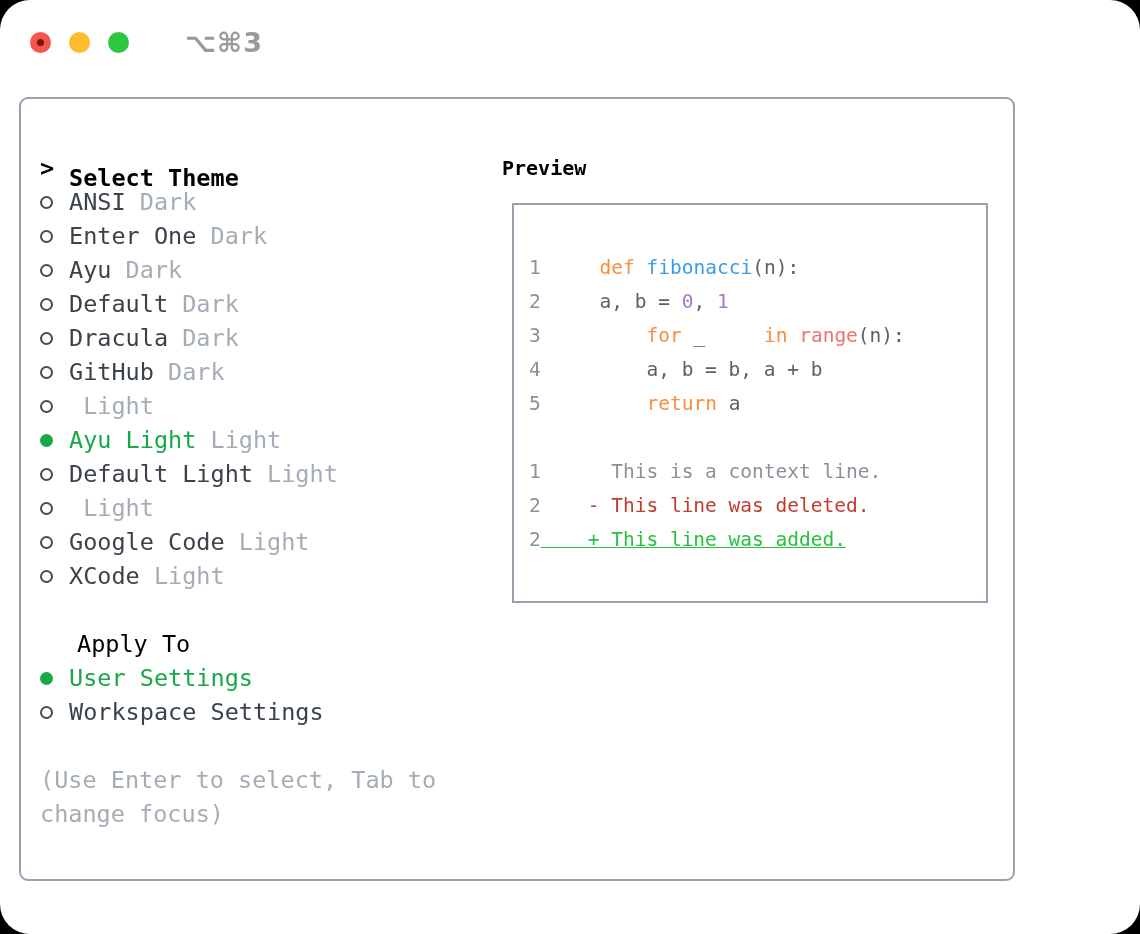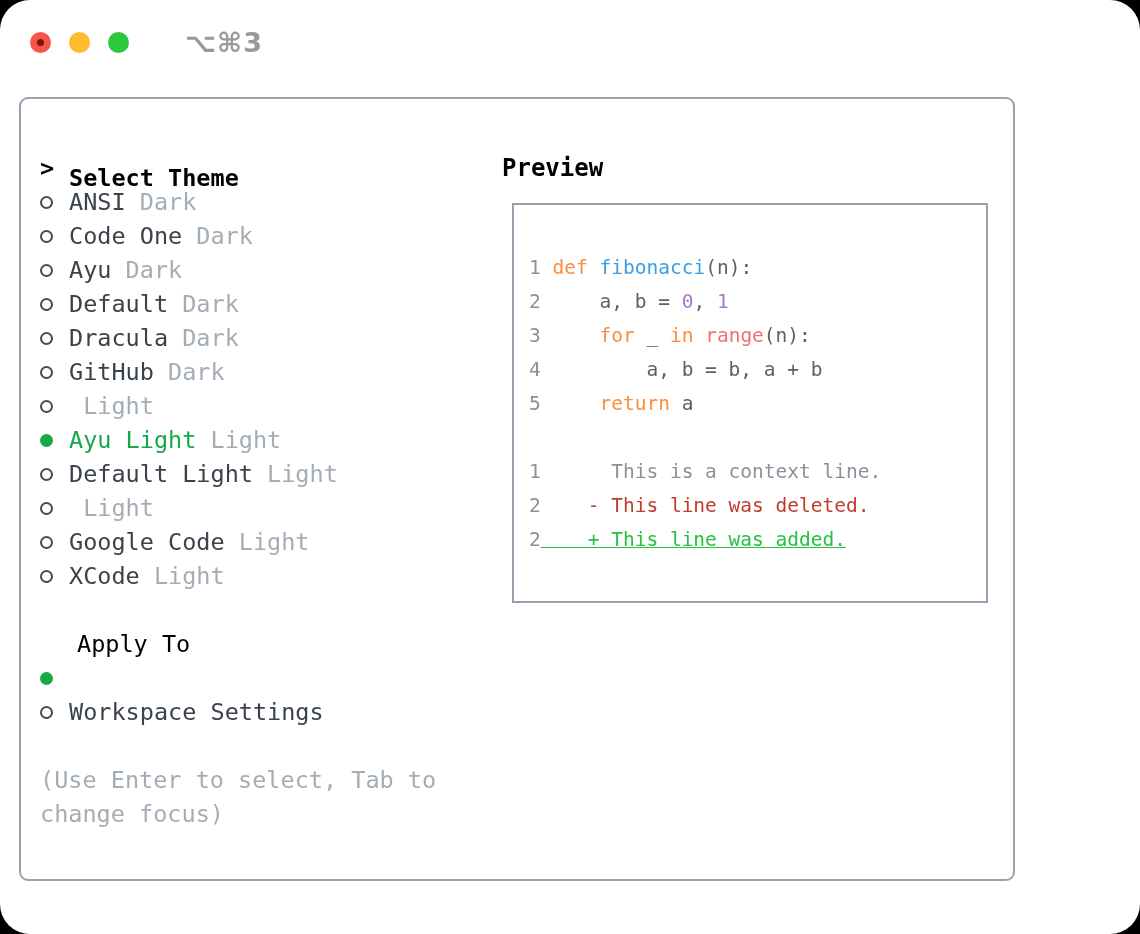--- a/index.html
+++ b/index.html
@@ -66,37 +66,37 @@
   .selected .t-name{color:var(--accent-green);}
   .t-variant{color:var(--text-muted);margin-left:1ch;}
   .spacer{height:34px;}
   .help{
     color:var(--text-muted);
     max-width:420px;line-height:34px;white-space:normal;
   }
   
   .preview-title{
     position:absolute;left:481px;top:52px;
-    font-size:24px;line-height:34px;
+    font-size:20px;line-height:34px;
     font-weight:bold;color:#000;
   }
   .preview-box{
     position:absolute;left:491px;top:104px;
     width:476px;height:400px;box-sizing:border-box;
     border:2px solid var(--panel-border);
     background:#fff;
   }
   .code{
     padding:46px 0 0 15px;
     font-size:19.5px;line-height:34px;
     white-space:pre;color:var(--syntax-default);
   }
   .code-line{height:34px;}
   .seg-ln{color:var(--line-number);}
-  .seg-kw{color:var(--syntax-keyword);}
+  .seg-kw{color:var(--syntax-keyword);margin-left:47px;}
   .seg-fn{color:var(--syntax-function);}
   .seg-num{color:var(--syntax-number);}
   .seg-call{color:var(--syntax-call);}
   .seg-def{color:var(--syntax-default);}
   .seg-ctx{color:var(--diff-context);margin-top:6px;}
   .seg-del{color:var(--diff-deleted);}
   .seg-add{color:var(--diff-added);text-decoration:underline;}
 </style>
 </head>
 <body>
@@ -113,42 +113,42 @@
   <div class="panel">
 
     <div class="left-col">
       <div class="row">
         <span class="marker prompt">&gt;</span>
         <span class="hdr">Select Theme</span>
       </div>
 
       <div id="theme-items">
           <div class="row"><span class="marker"><span class="circle"></span></span><span class="t-name">ANSI</span><span class="t-variant">Dark</span></div>
-          <div class="row"><span class="marker"><span class="circle"></span></span><span class="t-name">Code One</span><span class="t-variant">Dark</span></div>
+          <div class="row"><span class="marker"><span class="circle"></span></span><span class="t-name">Enter One</span><span class="t-variant">Dark</span></div>
           <div class="row"><span class="marker"><span class="circle"></span></span><span class="t-name">Ayu</span><span class="t-variant">Dark</span></div>
           <div class="row"><span class="marker"><span class="circle"></span></span><span class="t-name">Default</span><span class="t-variant">Dark</span></div>
           <div class="row"><span class="marker"><span class="circle"></span></span><span class="t-name">Dracula</span><span class="t-variant">Dark</span></div>
           <div class="row"><span class="marker"><span class="circle"></span></span><span class="t-name">GitHub</span><span class="t-variant">Dark</span></div>
           <div class="row"><span class="marker"><span class="circle"></span></span><span class="t-variant">Light</span></div>
           <div class="row selected"><span class="marker"><span class="circle"></span></span><span class="t-name">Ayu Light</span><span class="t-variant">Light</span></div>
           <div class="row"><span class="marker"><span class="circle"></span></span><span class="t-name">Default Light</span><span class="t-variant">Light</span></div>
           <div class="row"><span class="marker"><span class="circle"></span></span><span class="t-variant">Light</span></div>
           <div class="row"><span class="marker"><span class="circle"></span></span><span class="t-name">Google Code</span><span class="t-variant">Light</span></div>
           <div class="row"><span class="marker"><span class="circle"></span></span><span class="t-name">XCode</span><span class="t-variant">Light</span></div>
         </div>
 
       <div class="spacer"></div>
 
       <div class="row">
         <span class="marker"></span>
         <span class="subhdr">Apply To</span>
       </div>
 
       <div id="apply-options">
-          <div class="row selected"><span class="marker"><span class="circle"></span></span></div>
+          <div class="row selected"><span class="marker"><span class="circle"></span></span><span class="t-name">User Settings</span></div>
           <div class="row"><span class="marker"><span class="circle"></span></span><span class="t-name">Workspace Settings</span></div>
         </div>
 
       <div class="spacer"></div>
 
       <div class="help">(Use Enter to select, Tab to change focus)</div>
     </div>
 
     <div class="preview-title">Preview</div>
 

